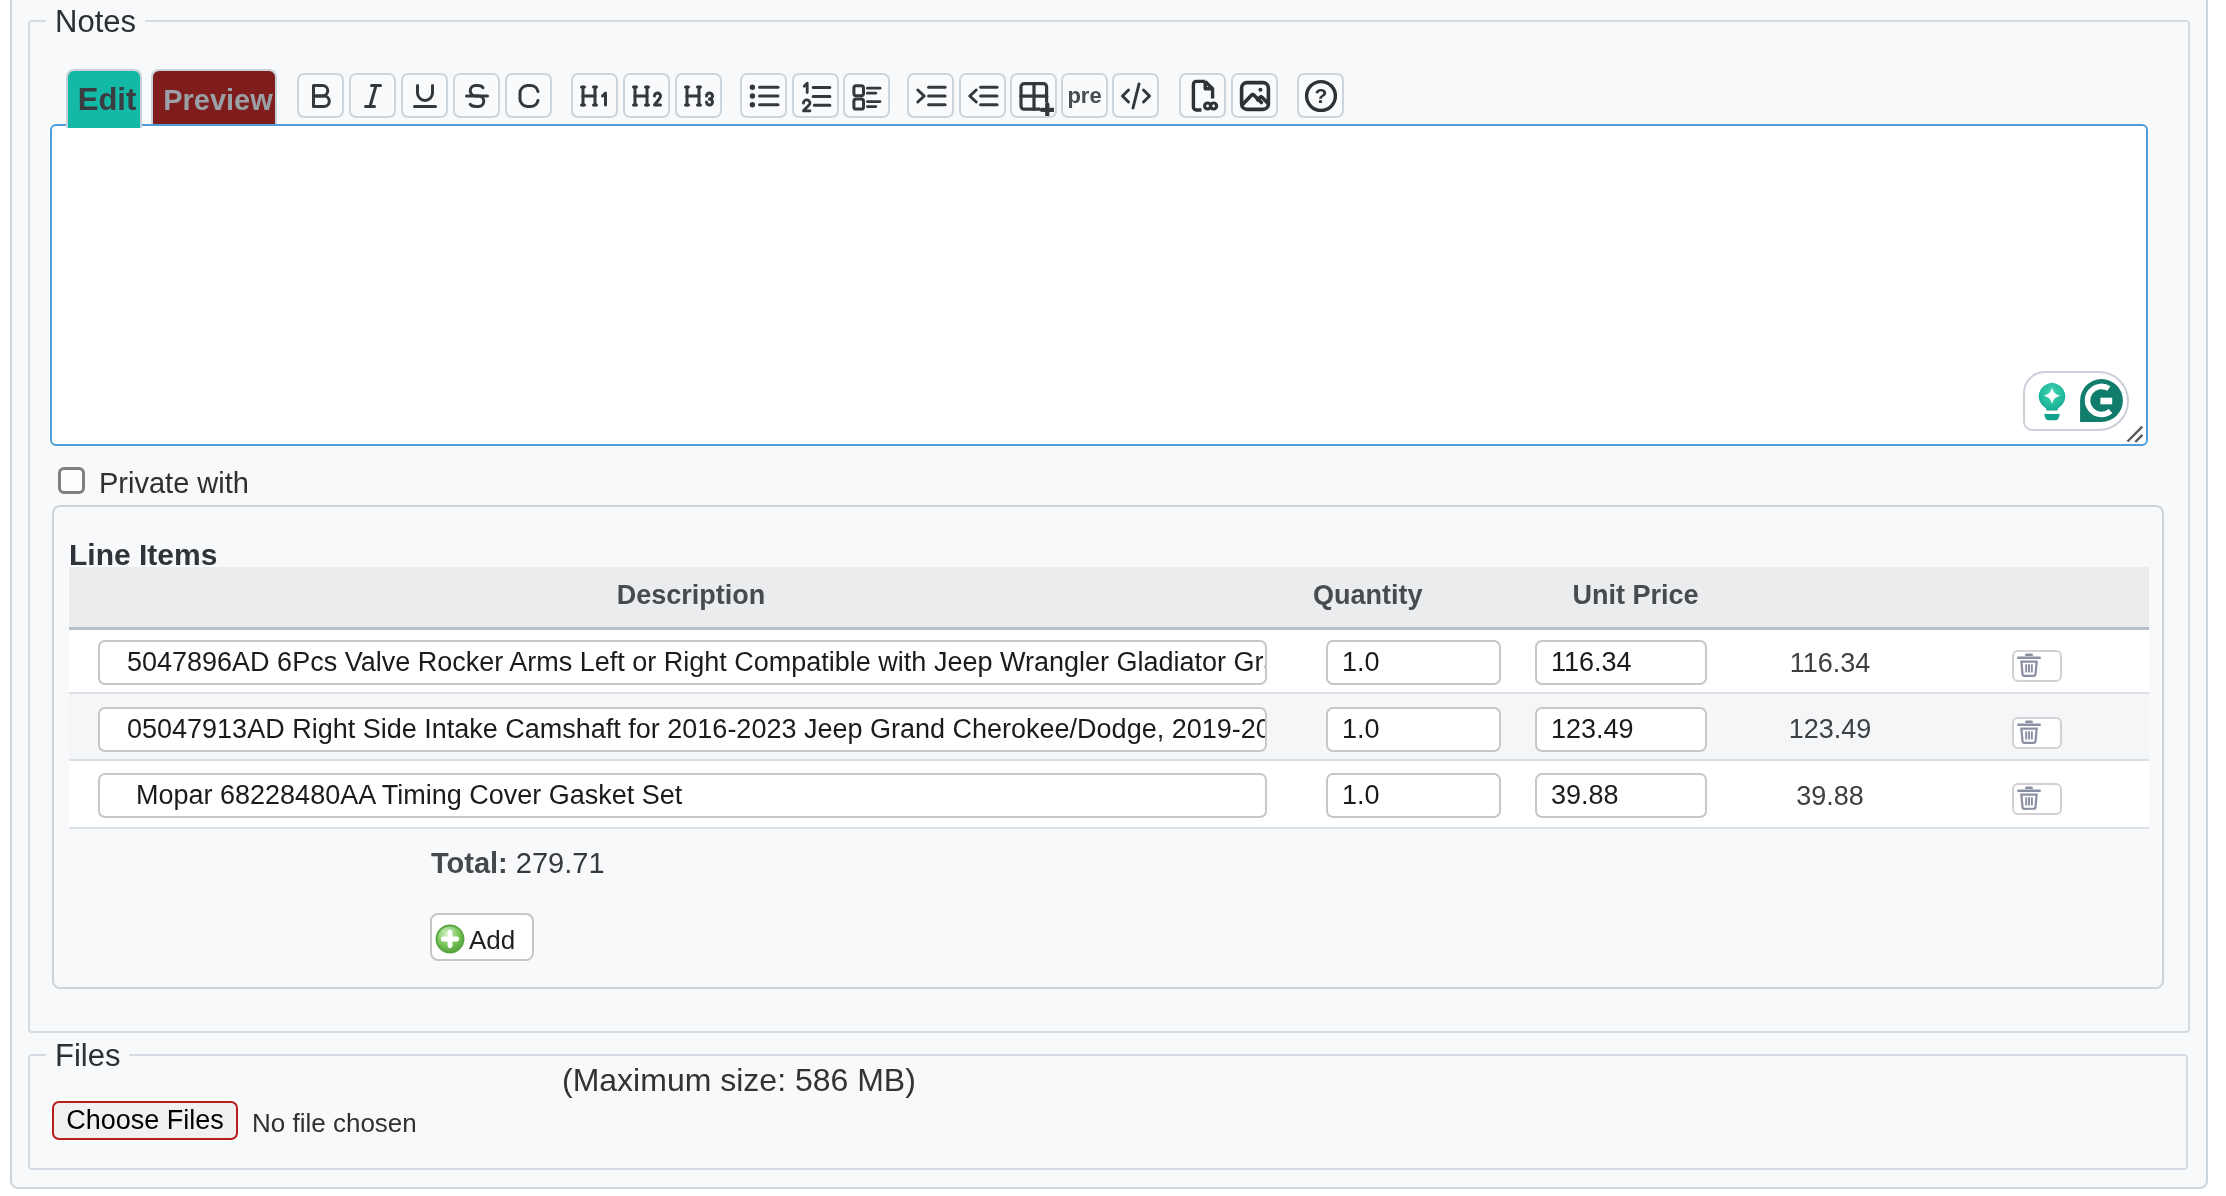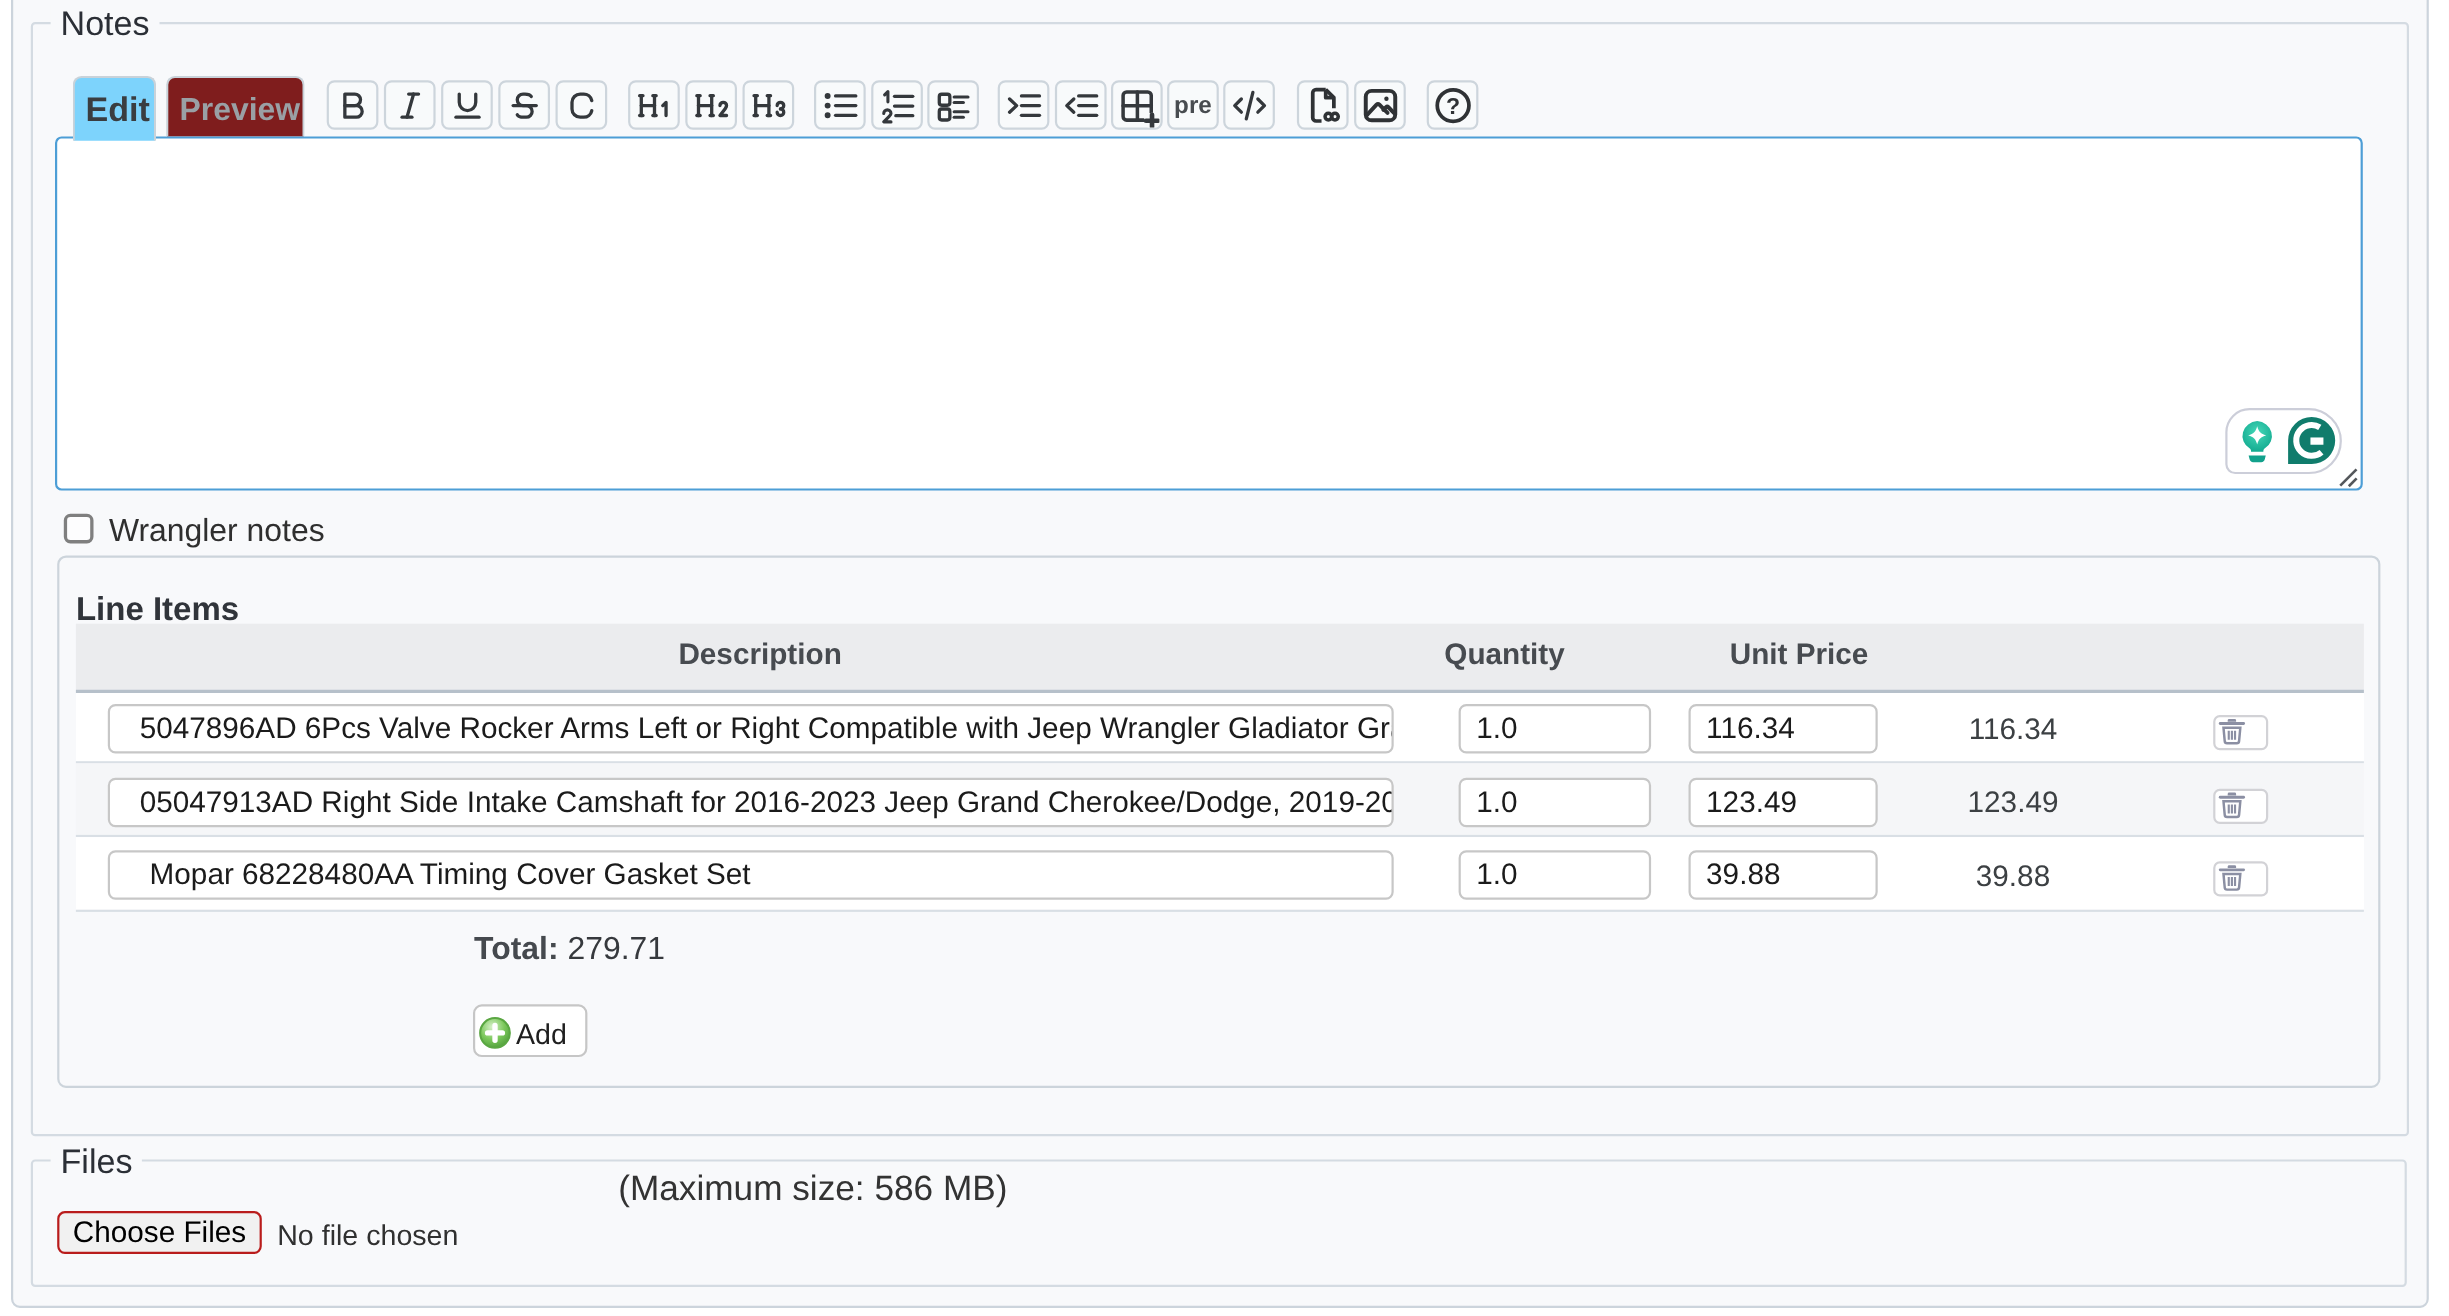--- a/index.html
+++ b/index.html
@@ -6,21 +6,21 @@
 html,body { width:2226px; height:1196px; background:#fff; font-family:"Liberation Sans", sans-serif; overflow:hidden; }
 #page { position:relative; width:2226px; height:1196px; }
 .abs { position:absolute; }
 #box { left:10px; top:-20px; width:2198px; height:1209px; border:2px solid #ccd4dc; border-radius:8px; background:#f8f9fb; }
 fieldset.fs { border:2px solid #d4dbe2; border-radius:4px; background:transparent; }
 #fsNotes { left:28px; top:20px; width:2162px; height:1013px; }
 #fsFiles { left:28px; top:1054px; width:2160px; height:116px; }
 .legend { position:absolute; font-size:31px; color:#2b2f36; background:#f8f9fb; padding:0 9px; line-height:34px; }
 
 .tab { position:absolute; top:69px; border:2px solid #c9d2d9; border-bottom:none; border-radius:8px 8px 0 0; text-align:center; font-weight:bold; font-size:31px; }
-#tabEdit { left:66px; width:76px; height:59px; background:#7dd3fc; color:#3a3d40; line-height:58px; z-index:3; font-size:31px; }
+#tabEdit { left:66px; width:76px; height:59px; background:#14b8a6; color:#3a3d40; line-height:58px; z-index:3; font-size:31px; }
 #tabPrev { left:151px; width:126px; height:55px; background:#7f1d1d; color:#9aa0a5; line-height:58px; z-index:1; font-size:29px; }
 
 .tb { position:absolute; top:73px; width:47px; height:45px; border:2px solid #cdd5dc; border-radius:7px; background:#f8fafb; color:#2f3235; text-align:center; }
 .tb span { display:block; line-height:41px; }
 
 #ta { left:50px; top:124px; width:2098px; height:322px; background:#fff; border:2.5px solid #4d9ed6; border-radius:6px; z-index:2; }
 #gpill { left:2023px; top:371px; width:106px; height:60px; background:#fff; border:2px solid #ccced9; border-radius:22px 30px 30px 9px; z-index:4; }
 
 #cb { left:58px; top:467px; width:27px; height:27px; border:3px solid #7f7f7f; border-radius:6px; background:#fdfdfe; }
 #cbl { left:99px; top:467px; font-size:29px; color:#2f2f2f; }
@@ -276,21 +276,21 @@
     <path d="M11.25,0.55 A10.7,10.7 0 0 1 21.95,11.25 A10.7,10.7 0 0 1 11.25,21.95 L0.55,21.95 L0.55,11.25 A10.7,10.7 0 0 1 11.25,0.55 Z" fill="#107c6c"></path>
     <path d="M14.96,5.26 A7,7 0 1 0 15.75,16.56" fill="none" stroke="#fff" stroke-width="2.75"></path>
     <rect x="10.7" y="9.85" width="5.9" height="3.3" fill="#fff"></rect>
   </svg>
   <svg class="abs" style="left:2126px;top:424px;z-index:5" width="19" height="20" viewBox="0 0 19 20">
     <path d="M1.5,17.5 L16.3,2.7" stroke="#54575b" stroke-width="2.4" fill="none"></path>
     <path d="M9.3,18 L16.4,10.9" stroke="#54575b" stroke-width="2.4" fill="none"></path>
   </svg>
 
   <div id="cb" class="abs"></div>
-  <div id="cbl" class="abs">Wrangler notes</div>
+  <div id="cbl" class="abs">Private with</div>
 
   <div id="panel" class="abs"></div>
   <div id="liTitle" class="abs">Line Items</div>
   <div id="thead" class="abs">
     <div class="th" style="left:0;width:1244px;text-align:center;">Description</div>
     <div class="th" style="left:1244px;width:215px;text-align:left;">Quantity</div>
     <div class="th" style="left:1459px;width:215px;text-align:center;">Unit Price</div>
     <div class="th" style="left:1668px;width:215px;text-align:center;margin-top:45px;">Total</div>
   </div>
   <div id="theadLine" class="abs"></div>

